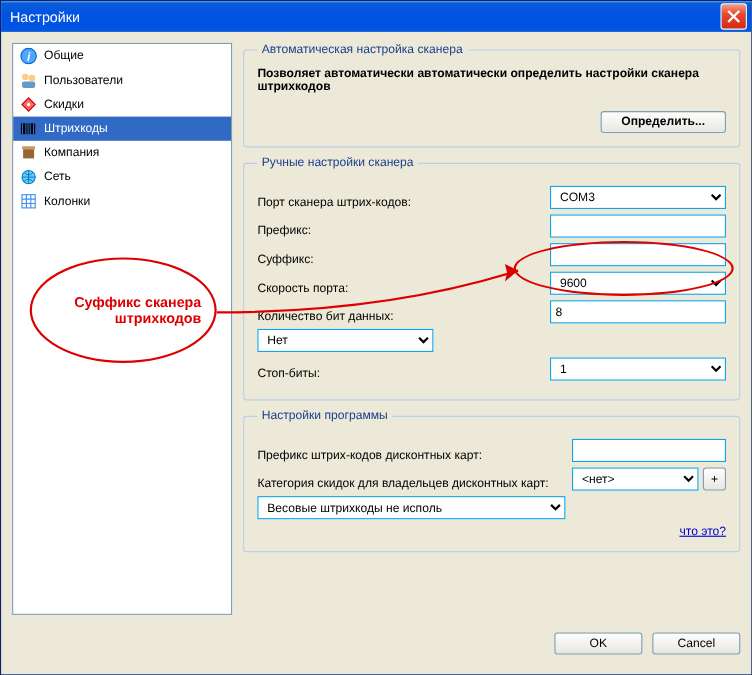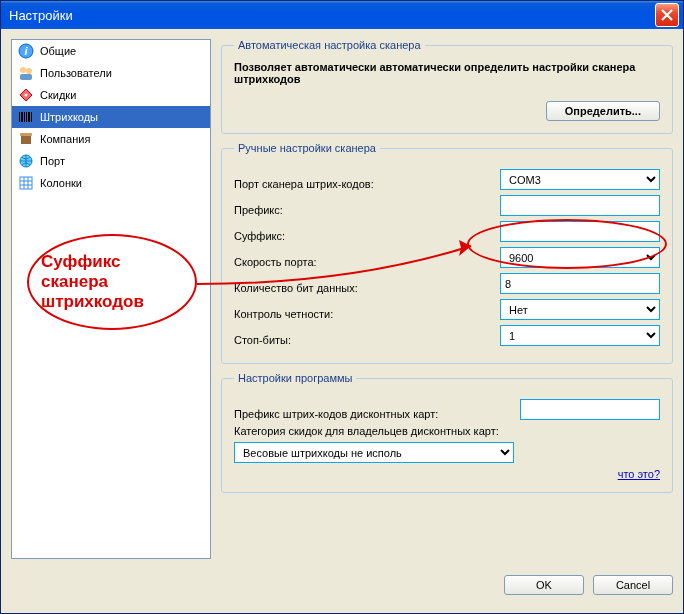--- a/index.html
+++ b/index.html
@@ -143,25 +143,25 @@
     padding: 6px 10px 18px 10px;
     text-align: right;
   }
   .footer .btn { margin-left: 6px; }
   .annot-balloon {
     position: absolute;
     border: 2px solid #d00;
     border-radius: 50%;
     color: #d00;
     font-weight: bold;
-    font-size: 17px;
+    font-size: 13px;
     display: flex;
     align-items: center;
     justify-content: center;
-    text-align: left;
+    text-align: right;
     pointer-events: none;
     background: transparent;
   }
   .annot-ellipse {
     position: absolute;
     border: 2px solid #d00;
     border-radius: 50%;
     pointer-events: none;
   }
   .annot-arrow {
@@ -234,21 +234,21 @@
           </span>
         <span>Компания</span>
       </div>
       <div class="sidebar-item">
         <span class="icon">
             <svg width="16" height="16">
               <circle cx="8" cy="8" r="6" fill="#66ccff" stroke="#0088cc"></circle>
               <path d="M2 8 H14 M8 2 V14 M4 4 Q8 8 12 4 M4 12 Q8 8 12 12" stroke="#0066aa" fill="none" stroke-width="0.7"></path>
             </svg>
           </span>
-        <span>Порт</span>
+        <span>Сеть</span>
       </div>
       <div class="sidebar-item">
         <span class="icon">
             <svg width="16" height="16">
               <rect x="2" y="2" width="12" height="12" fill="#fff" stroke="#3b8ef0"></rect>
               <line x1="6" y1="2" x2="6" y2="14" stroke="#3b8ef0"></line>
               <line x1="10" y1="2" x2="10" y2="14" stroke="#3b8ef0"></line>
               <line x1="2" y1="6" x2="14" y2="6" stroke="#3b8ef0"></line>
               <line x1="2" y1="10" x2="14" y2="10" stroke="#3b8ef0"></line>
             </svg>
@@ -283,37 +283,40 @@
         </div>
         <div class="row">
           <label>Скорость порта:</label>
           <div class="ctl"><select><option>9600</option></select></div>
         </div>
         <div class="row">
           <label>Количество бит данных:</label>
           <div class="ctl"><input type="text" value="8" style=""></div>
         </div>
         <div class="row">
-          <label>Контроль четности:</label>
           <div class="ctl"><select><option>Нет</option></select></div>
         </div>
         <div class="row">
           <label>Стоп-биты:</label>
           <div class="ctl"><select><option>1</option></select></div>
         </div>
       </fieldset>
 
       <fieldset>
         <legend>Настройки программы</legend>
         <div class="row">
           <label>Префикс штрих-кодов дисконтных карт:</label>
           <div class="ctl" style="width:140px"><input type="text" value="" style=""></div>
         </div>
         <div class="row">
           <label>Категория скидок для владельцев дисконтных карт:</label>
+          <div style="width:140px;display:flex;align-items:center">
+            <select style="flex:1"><option>&lt;нет&gt;</option></select>
+            <button class="small-btn">+</button>
+          </div>
         </div>
         <div class="row">
           <div style="width:280px"><select><option>Весовые штрихкоды не исполь</option></select></div>
         </div>
         <div class="right-align" style="margin-top:4px">
           <span class="link">что это?</span>
         </div>
       </fieldset>
     </div>
 

